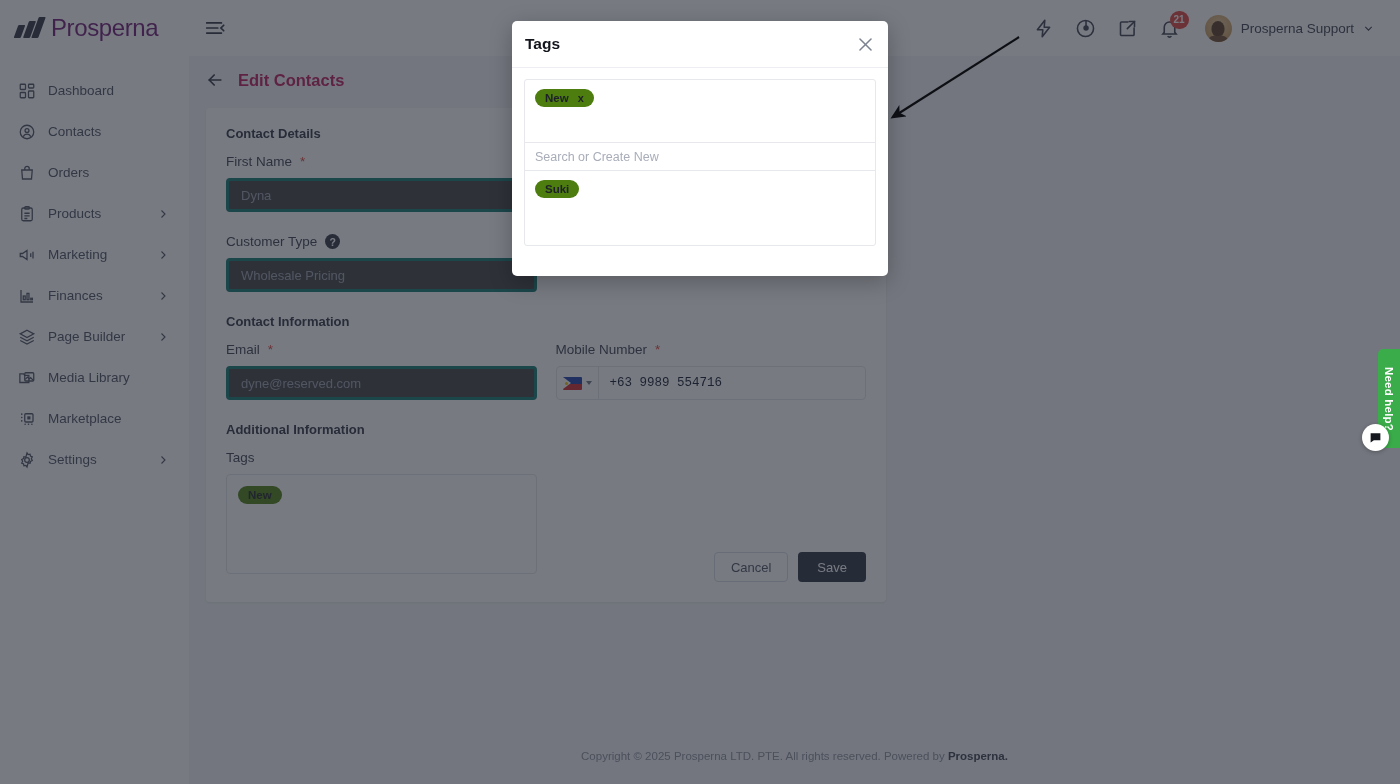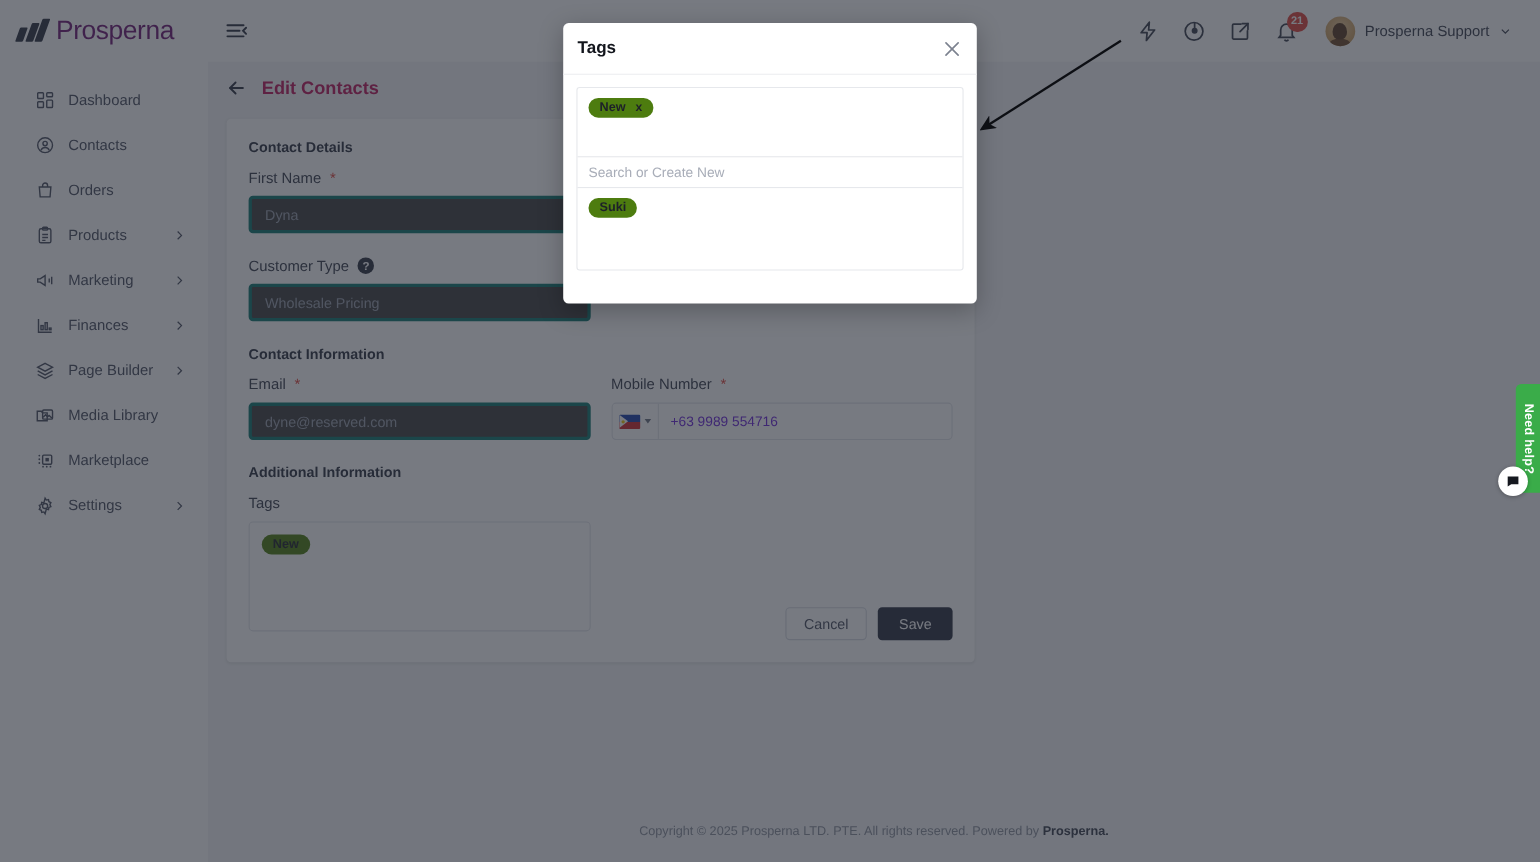--- a/index.html
+++ b/index.html
@@ -26,21 +26,21 @@
   }
   .logo-mark i:nth-child(1) { height: 13px; }
   .logo-mark i:nth-child(2) { height: 17px; }
   .logo-mark i:nth-child(3) { height: 21px; }
   .logo-text {
     font-size: 24px; font-weight: 400; color: #701a75; letter-spacing: -0.4px;
   }
   .nav { margin-top: 14px; }
   .nav-item {
     position: relative; height: 41px; display: flex; align-items: center;
-    padding-left: 32px; gap: 12px; color: #4b5060; font-size: 13.5px;
+    padding-left: 18px; gap: 12px; color: #4b5060; font-size: 13.5px;
     cursor: pointer;
   }
   .nav-ico { width: 18px; height: 18px; flex: 0 0 18px; color: #4b5060; }
   .nav-ico svg { width: 18px; height: 18px; display: block; }
   .nav-label { flex: 1; }
   .nav-chev { width: 14px; margin-right: 18px; color: #4b5060; }
   .nav-chev svg { width: 12px; height: 12px; display: block; }
 
   .topbar {
     position: absolute; left: 189px; top: 0; width: 1211px; height: 56px;
@@ -130,21 +130,21 @@
     content: ""; position: absolute; left: 0; top: 0;
     border-style: solid; border-width: 6.5px 0 6.5px 8px;
     border-color: transparent transparent transparent #ffffff;
   }
   .flag::after {
     content: ""; position: absolute; left: 2px; top: 5px;
     width: 3px; height: 3px; border-radius: 50%; background: #f2c500;
   }
   .flag-caret { width: 0; height: 0; border-left: 3.5px solid transparent;
     border-right: 3.5px solid transparent; border-top: 4px solid #6d7382; }
-  .phone-val { padding-left: 11px; font-size: 12.5px; color: #6d28d9; }
+  .phone-val { padding-left: 11px; font-size: 12.5px; color: #0f172a; font-family: Liberation Mono, monospace; }
 
   .tags-box {
     height: 100px; border: 1px solid #e2e4e9; border-radius: 4px;
     background: #fff; padding: 10px 11px;
   }
   .chip {
     display: inline-flex; align-items: center; gap: 9px;
     background: #4d7c0f; border-radius: 10px; padding: 3px 10px;
     font-size: 11.5px; font-weight: 700; color: #1d2029;
   }

